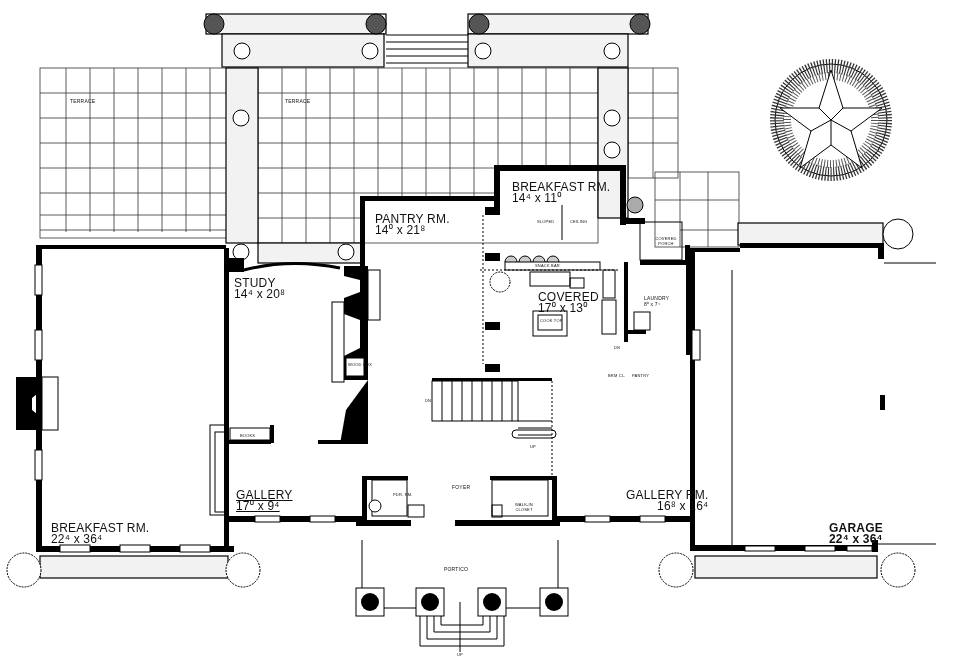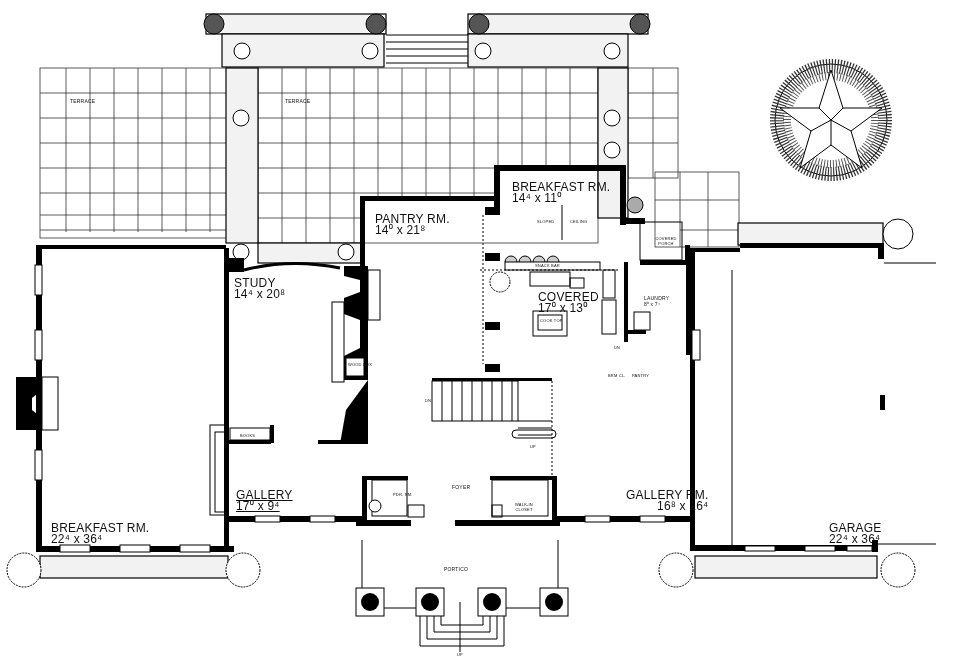--- a/index.html
+++ b/index.html
@@ -298,21 +298,21 @@
   <span class="dim">17⁰ x 9⁴</span>
 </div>
 <div class="lbl" style="left:626px;top:490px;text-align:right;">
   <span>GALLERY RM.</span>
   <span class="dim">16⁸ x 16⁴</span>
 </div>
 <div class="lbl" style="left:51px;top:523px;">
   <span>BREAKFAST RM.</span>
   <span class="dim">22⁴ x 36⁴</span>
 </div>
-<div class="lbl" style="left:829px;top:523px;">
+<div class="lbl" style="left:829px;top:523px;font-weight:bold;">
   <span>GARAGE</span>
   <span class="dim">22⁴ x 36⁴</span>
 </div>
 <div class="lbl small" style="left:444px;top:566px;"><span>PORTICO</span></div>
 
 <div class="lbl tiny" style="left:535px;top:263px;">SNACK BAR</div>
 <div class="lbl tiny" style="left:537px;top:219px;">SLOPED</div>
 <div class="lbl tiny" style="left:570px;top:219px;">CEILING</div>
 <div class="lbl tiny" style="left:540px;top:318px;">COOK TOP</div>
 <div class="lbl tiny" style="left:348px;top:362px;">WOOD BOX</div>

